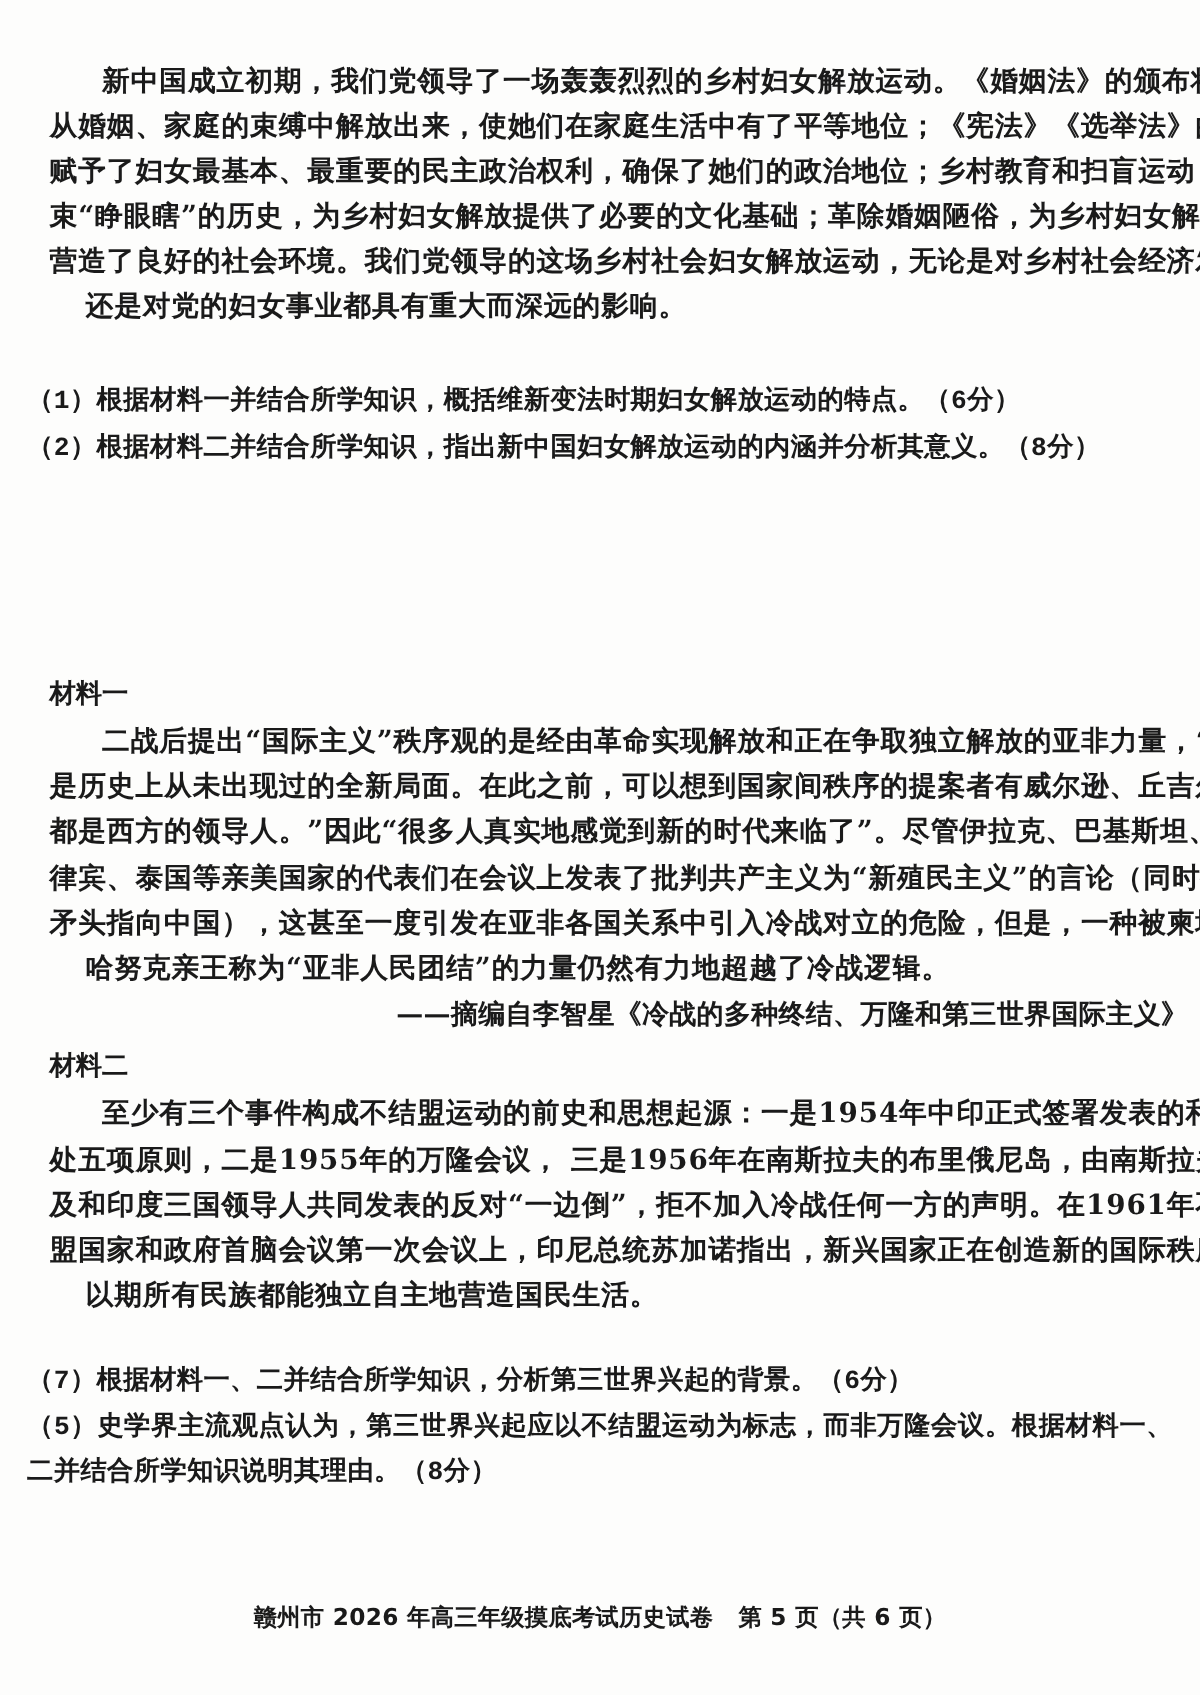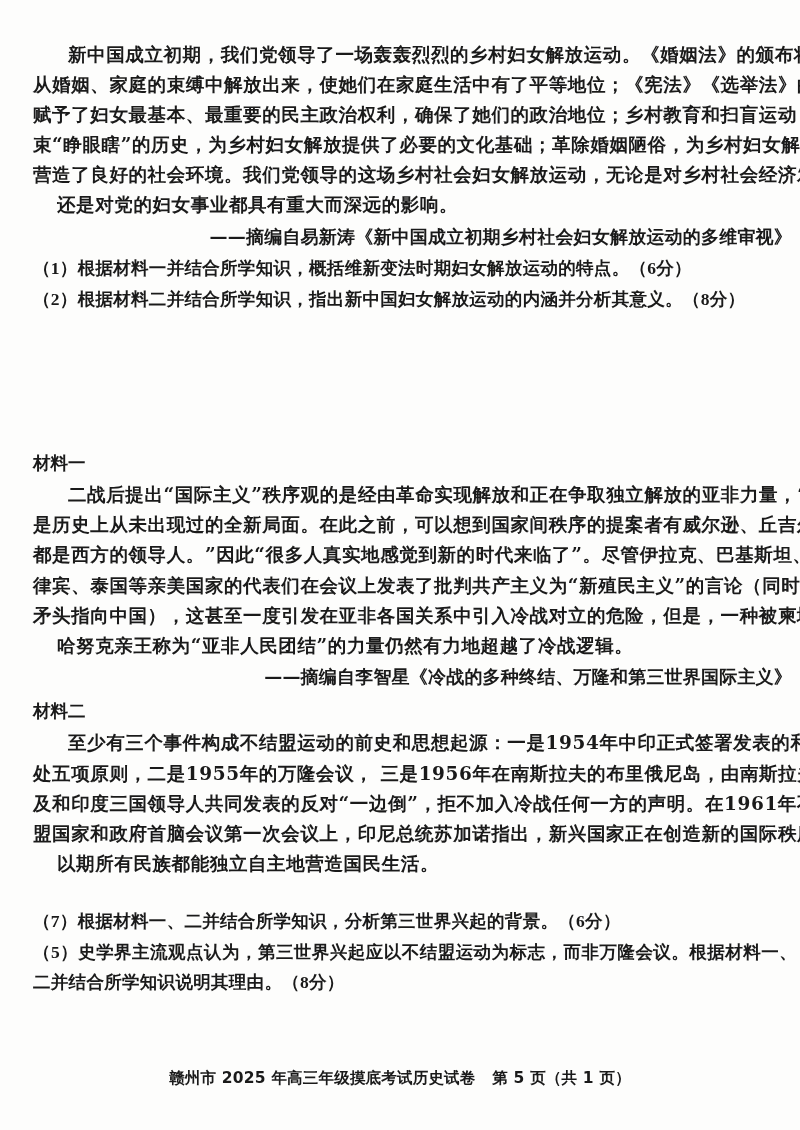--- a/index.html
+++ b/index.html
@@ -11,37 +11,36 @@
     .page { position: absolute; left: 0; top: 0; width: 800px; height: 1130px; }
     .line {
       position: absolute; left: 33px; width: 764px;
       font-size: 18.5px; line-height: 30px; white-space: nowrap;
       letter-spacing: 0.6px; font-weight: bold;
       text-align: justify; text-align-last: justify;
     }
     .line.indent { left: 68px; width: 729px; }
     .line.last { text-align-last: left; margin-left: 24px; }
     .src { position: absolute; right: 8px; font-size: 18px; line-height: 30px; white-space: nowrap; font-weight: bold; letter-spacing: 0.2px; }
-    .q { position: absolute; left: 33px; font-family: Liberation Serif, serif; font-size: 17.5px; line-height: 30px; white-space: nowrap; font-weight: bold; letter-spacing: 0.3px; }
+    .q { position: absolute; left: 18px; font-family: Liberation Mono, monospace; font-size: 17.5px; line-height: 30px; white-space: nowrap; font-weight: bold; letter-spacing: 0.3px; }
     .q.full { width: 764px; text-align: justify; text-align-last: justify; }
     .heading { position: absolute; left: 33px; font-family: "DejaVu Sans", sans-serif; font-size: 17.5px; line-height: 30px; font-weight: bold; white-space: nowrap; }
     .footer { position: absolute; left: 0; width: 800px; top: 1068px; text-align: center; font-family: "DejaVu Sans", sans-serif; font-size: 15.5px; font-weight: bold; white-space: pre; letter-spacing: 0.2px; }
   </style>
 </head>
 <body>
 
 <div class="page">
 
   <div class="line indent" style="top:40px">新中国成立初期，我们党领导了一场轰轰烈烈的乡村妇女解放运动。《婚姻法》的颁布将妇女</div>
   <div class="line" style="top:70px">从婚姻、家庭的束缚中解放出来，使她们在家庭生活中有了平等地位；《宪法》《选举法》的颁布</div>
   <div class="line" style="top:100px">赋予了妇女最基本、最重要的民主政治权利，确保了她们的政治地位；乡村教育和扫盲运动，结</div>
   <div class="line" style="top:130px">束“睁眼瞎”的历史，为乡村妇女解放提供了必要的文化基础；革除婚姻陋俗，为乡村妇女解放</div>
   <div class="line" style="top:160px">营造了良好的社会环境。我们党领导的这场乡村社会妇女解放运动，无论是对乡村社会经济发展</div>
   <div class="line last" style="top:190px">还是对党的妇女事业都具有重大而深远的影响。</div>
-  <div class="src" style="top:222px">——摘编自易新涛《新中国成立初期乡村社会妇女解放运动的多维审视》</div>
   <div class="q" style="top:253px">（1）根据材料一并结合所学知识，概括维新变法时期妇女解放运动的特点。（6分）</div>
   <div class="q" style="top:284px">（2）根据材料二并结合所学知识，指出新中国妇女解放运动的内涵并分析其意义。（8分）</div>
 
   <div class="heading" style="top:448px">材料一</div>
   <div class="line indent" style="top:480px">二战后提出“国际主义”秩序观的是经由革命实现解放和正在争取独立解放的亚非力量，“这</div>
   <div class="line" style="top:510px">是历史上从未出现过的全新局面。在此之前，可以想到国家间秩序的提案者有威尔逊、丘吉尔，</div>
   <div class="line" style="top:540px">都是西方的领导人。”因此“很多人真实地感觉到新的时代来临了”。尽管伊拉克、巴基斯坦、菲</div>
   <div class="line" style="top:571px">律宾、泰国等亲美国家的代表们在会议上发表了批判共产主义为“新殖民主义”的言论（同时把</div>
   <div class="line" style="top:601px">矛头指向中国），这甚至一度引发在亚非各国关系中引入冷战对立的危险，但是，一种被柬埔寨西</div>
   <div class="line last" style="top:631px">哈努克亲王称为“亚非人民团结”的力量仍然有力地超越了冷战逻辑。</div>
@@ -50,14 +49,14 @@
   <div class="heading" style="top:696px">材料二</div>
   <div class="line indent" style="top:728px">至少有三个事件构成不结盟运动的前史和思想起源：一是1954年中印正式签署发表的和平共</div>
   <div class="line" style="top:759px">处五项原则，二是1955年的万隆会议， 三是1956年在南斯拉夫的布里俄尼岛，由南斯拉夫、埃</div>
   <div class="line" style="top:789px">及和印度三国领导人共同发表的反对“一边倒”，拒不加入冷战任何一方的声明。在1961年不结</div>
   <div class="line" style="top:819px">盟国家和政府首脑会议第一次会议上，印尼总统苏加诺指出，新兴国家正在创造新的国际秩序，</div>
   <div class="line last" style="top:849px">以期所有民族都能独立自主地营造国民生活。</div>
   <div class="q" style="top:906px">（7）根据材料一、二并结合所学知识，分析第三世界兴起的背景。（6分）</div>
   <div class="q full" style="top:937px">（5）史学界主流观点认为，第三世界兴起应以不结盟运动为标志，而非万隆会议。根据材料一、</div>
   <div class="q" style="top:967px">二并结合所学知识说明其理由。（8分）</div>
 
-  <div class="footer">赣州市 2025 年高三年级摸底考试历史试卷   第 5 页（共 1 页）</div>
+  <div class="footer">赣州市 2026 年高三年级摸底考试历史试卷   第 5 页（共 6 页）</div>
 </div>
 
 </body></html>

